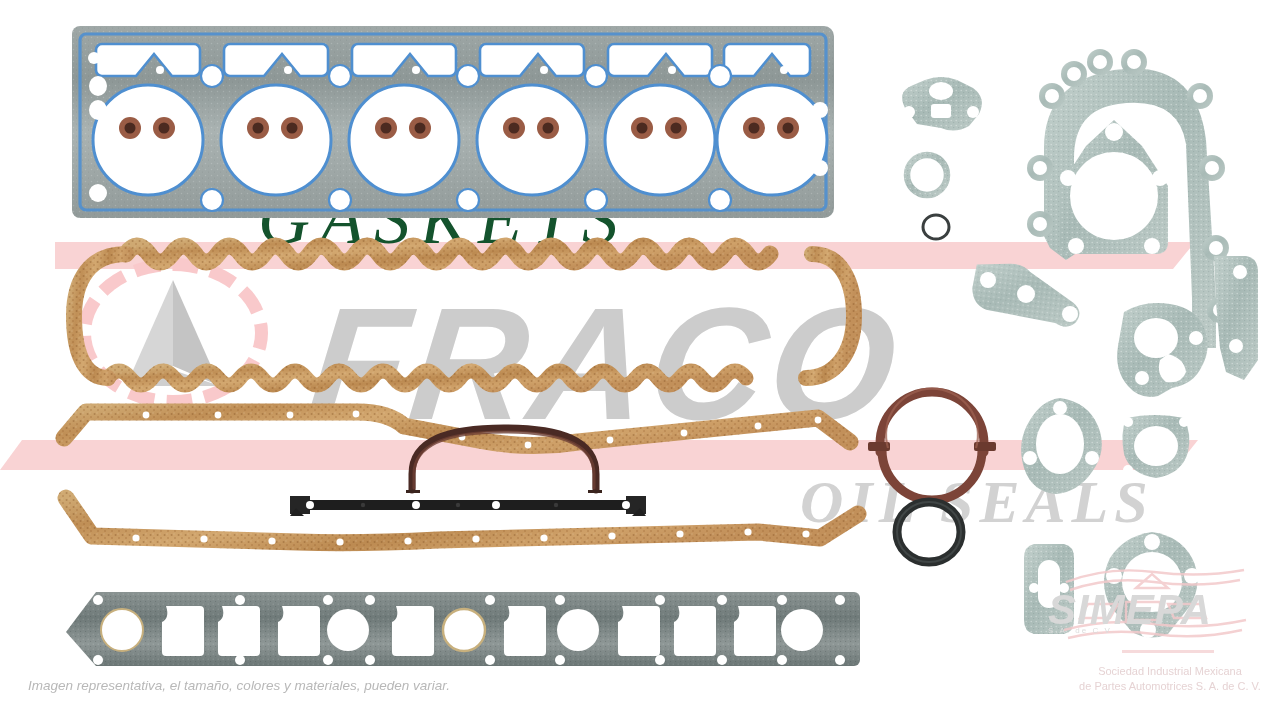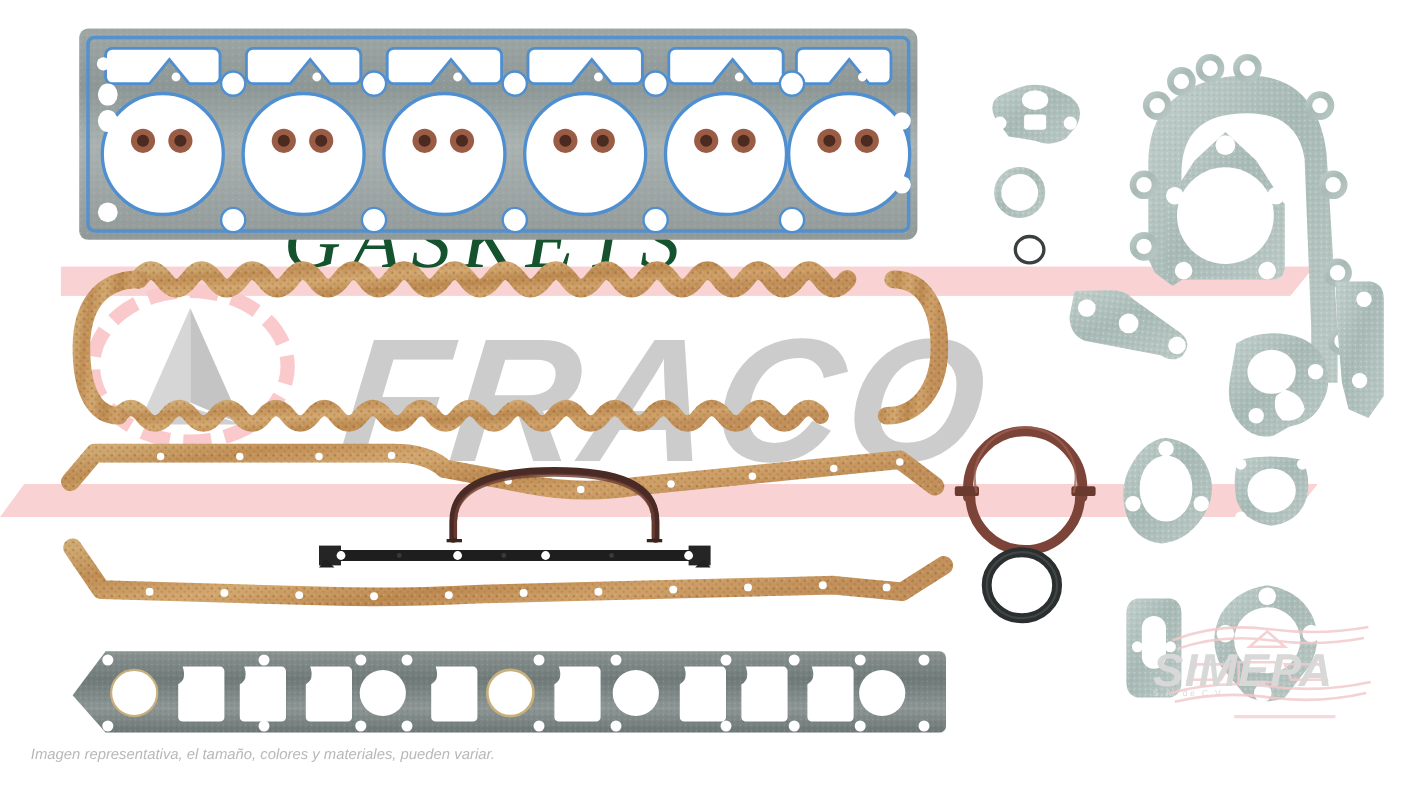--- a/index.html
+++ b/index.html
@@ -64,20 +64,21 @@
 
   <div class="stripe top"></div>
   <div class="stripe bot"></div>
 
   <div class="wm wm-gaskets">GASKETS</div>
 
   <div class="wm wm-fraco">FRACO</div>
 
   <div class="wm-reg">R</div>
 
+  <div class="wm wm-oilseals">OIL SEALS</div>
 
   <div class="emblem">
     <div class="ring"></div>
     <svg width="190" height="150" viewBox="0 0 190 150">
       <polygon points="95,22 48,128 95,108" fill="#d6d6d6"></polygon>
       <polygon points="95,22 142,128 95,108" fill="#c4c4c4"></polygon>
       <polygon points="48,128 142,128 95,112" fill="#cfcfcf"></polygon>
     </svg>
   </div>
 
@@ -580,14 +581,18 @@
         <path d="M20,78 Q62,68 106,74 Q150,80 194,70"></path>
         <path d="M88,28 L104,14 L120,28 Z"></path>
       </g>
     </svg>
     <div class="txt">SIMEPA</div>
     <div class="sub">S.A. de C.V.</div>
   </div>
 
   <div class="foot-rule"></div>
   <div class="foot-left">Imagen representativa, el tamaño, colores y materiales, pueden variar.</div>
+  <div class="foot-right">
+    <div>Sociedad Industrial Mexicana</div>
+    <div>de Partes Automotrices S. A. de C. V.</div>
+  </div>
 
 </div>
 
 </body></html>

